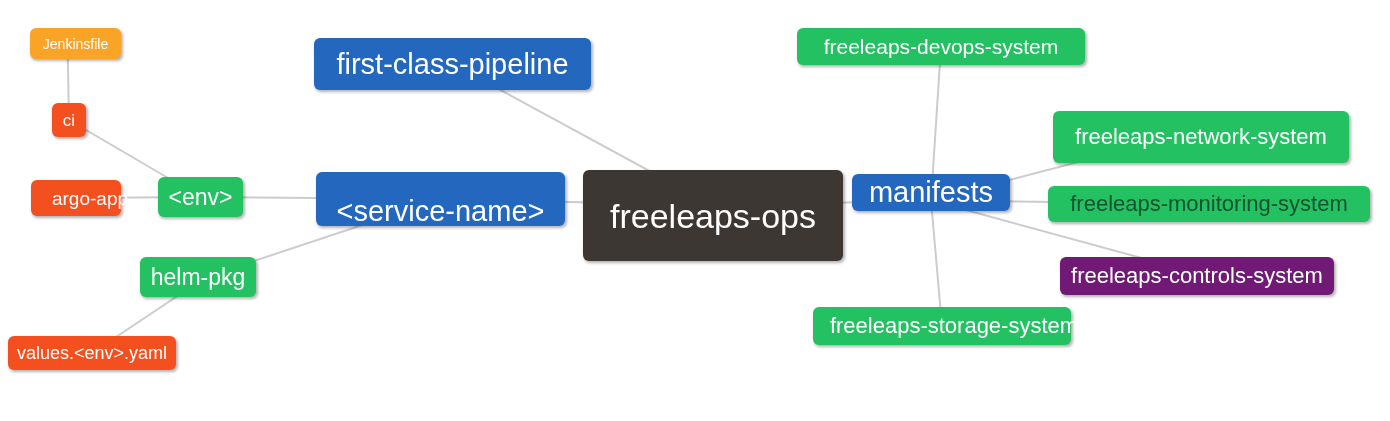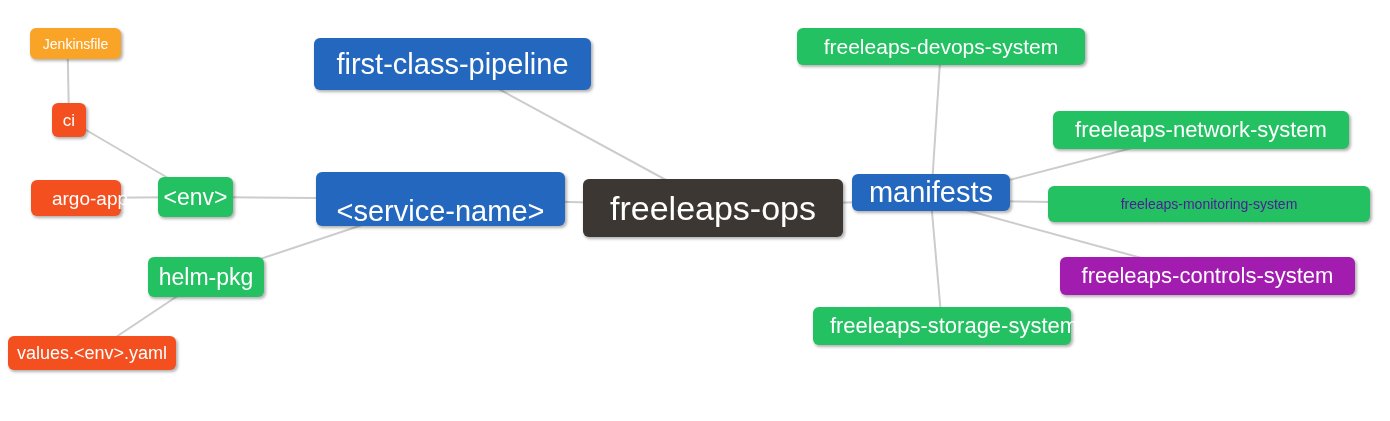--- a/index.html
+++ b/index.html
@@ -58,59 +58,59 @@
       <line x1="200.5" y1="197" x2="76" y2="198" stroke="#cccccc" stroke-width="2"></line>
       <line x1="69" y1="120" x2="67.5" y2="43.5" stroke="#cccccc" stroke-width="2"></line>
       <line x1="206" y1="277" x2="92" y2="353" stroke="#cccccc" stroke-width="2"></line>
       <line x1="931" y1="200.5" x2="941" y2="46.5" stroke="#cccccc" stroke-width="2"></line>
       <line x1="931" y1="200.5" x2="1201" y2="130" stroke="#cccccc" stroke-width="2"></line>
       <line x1="931" y1="200.5" x2="1209" y2="204" stroke="#cccccc" stroke-width="2"></line>
       <line x1="931" y1="200.5" x2="1207.5" y2="276" stroke="#cccccc" stroke-width="2"></line>
       <line x1="931" y1="200.5" x2="942" y2="326" stroke="#cccccc" stroke-width="2"></line>
     </svg>
   <div id="node-layer">
-      <div class="mm-node" style="left: 583px; top: 170px; width: 260px; height: 58px; background: rgb(60, 55, 51); margin-top: 9px;">
+      <div class="mm-node" style="left: 583px; top: 170px; width: 260px; height: 91px; background: rgb(60, 55, 51);">
         <span class="mm-label" style="font-size: 34px; color: rgb(255, 255, 255);">freeleaps-ops</span>
       </div>
       <div class="mm-node" style="left: 314px; top: 38px; width: 277px; height: 52px; background: rgb(35, 104, 190);">
         <span class="mm-label" style="font-size: 29px; color: rgb(255, 255, 255);">first-class-pipeline</span>
       </div>
       <div class="mm-node" style="left: 316px; top: 172px; width: 249px; height: 54px; background: rgb(35, 104, 190); align-items: flex-end;">
         <span class="mm-label" style="font-size: 29px; color: rgb(255, 255, 255);">&lt;service-name&gt;</span>
       </div>
       <div class="mm-node" style="left: 852px; top: 174px; width: 158px; height: 37px; background: rgb(35, 104, 190);">
         <span class="mm-label" style="font-size: 29px; color: rgb(255, 255, 255);">manifests</span>
       </div>
-      <div class="mm-node" style="left: 158px; top: 177px; width: 75px; height: 40px; background: rgb(35, 193, 98);">
+      <div class="mm-node" style="left: 158px; top: 177px; width: 85px; height: 40px; background: rgb(35, 193, 98);">
         <span class="mm-label" style="font-size: 23px; color: rgb(255, 255, 255);">&lt;env&gt;</span>
       </div>
-      <div class="mm-node" style="left: 148px; top: 257px; width: 116px; height: 40px; background: rgb(35, 193, 98);">
+      <div class="mm-node" style="left: 140px; top: 257px; width: 116px; height: 40px; background: rgb(35, 193, 98);">
         <span class="mm-label" style="font-size: 23px; color: rgb(255, 255, 255);">helm-pkg</span>
       </div>
       <div class="mm-node" style="left: 52px; top: 103px; width: 34px; height: 34px; background: rgb(244, 80, 31);">
         <span class="mm-label" style="font-size: 17px; color: rgb(255, 255, 255);">ci</span>
       </div>
       <div class="mm-node" style="left: 31px; top: 180px; width: 90px; height: 36px; background: rgb(244, 80, 31); padding-left: 28px;">
         <span class="mm-label" style="font-size: 19px; color: rgb(255, 255, 255);">argo-app</span>
       </div>
       <div class="mm-node" style="left: 30px; top: 28px; width: 91px; height: 31px; background: rgb(249, 163, 39);">
         <span class="mm-label" style="font-size: 14px; color: rgb(255, 255, 255);">Jenkinsfile</span>
       </div>
       <div class="mm-node" style="left: 8px; top: 336px; width: 168px; height: 34px; background: rgb(244, 80, 31);">
         <span class="mm-label" style="font-size: 18px; color: rgb(255, 255, 255);">values.&lt;env&gt;.yaml</span>
       </div>
       <div class="mm-node" style="left: 797px; top: 28px; width: 288px; height: 37px; background: rgb(35, 193, 98);">
         <span class="mm-label" style="font-size: 21px; color: rgb(255, 255, 255);">freeleaps-devops-system</span>
       </div>
-      <div class="mm-node" style="left: 1053px; top: 111px; width: 296px; height: 38px; background: rgb(35, 193, 98);">
+      <div class="mm-node" style="left: 1053px; top: 111px; width: 296px; height: 52px; background: rgb(35, 193, 98);">
         <span class="mm-label" style="font-size: 22px; color: rgb(255, 255, 255);">freeleaps-network-system</span>
       </div>
       <div class="mm-node" style="left: 1048px; top: 186px; width: 322px; height: 36px; background: rgb(35, 193, 98);">
-        <span class="mm-label" style="font-size: 14px; color: #4c1d95;">freeleaps-monitoring-system</span>
+        <span class="mm-label" style="font-size: 22px; color: #14532d;">freeleaps-monitoring-system</span>
       </div>
-      <div class="mm-node" style="left: 1060px; top: 257px; width: 295px; height: 38px; background: #a21caf;">
+      <div class="mm-node" style="left: 1060px; top: 257px; width: 274px; height: 38px; background: #701a75;">
         <span class="mm-label" style="font-size: 22px; color: rgb(255, 255, 255);">freeleaps-controls-system</span>
       </div>
       <div class="mm-node" style="left: 813px; top: 307px; width: 258px; height: 38px; background: rgb(35, 193, 98);">
         <span class="mm-label" style="font-size: 22px; color: rgb(255, 255, 255); padding-left: 28px;">freeleaps-storage-system</span>
       </div>
     </div>
 </div>
 
 </body></html>

